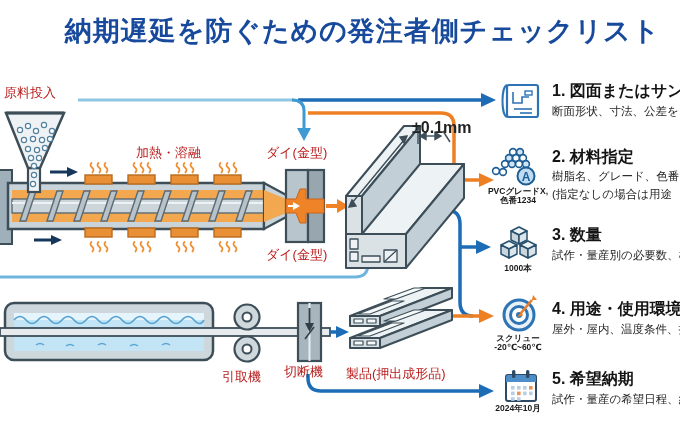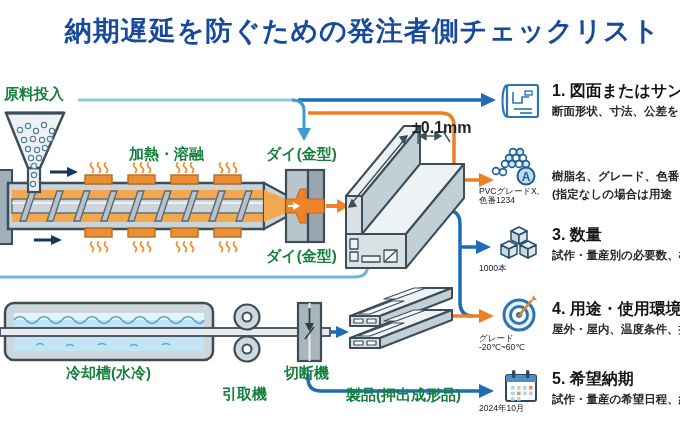--- a/index.html
+++ b/index.html
@@ -1,25 +1,25 @@
 <!DOCTYPE html>
 <html><head>
 <meta charset="utf-8">
 <style>
   html,body{margin:0;padding:0;background:#fff;}
   .stage{position:relative;width:680px;height:440px;background:#ffffff;overflow:hidden;
          font-family:"Liberation Sans","DejaVu Sans",sans-serif;padding-left:45px;}
   .title{position:absolute;left:0;right:0;top:13px;text-align:center;
          font-size:27px;font-weight:800;color:#17499c;letter-spacing:1px;white-space:nowrap;}
-  .mlabel{position:absolute;font-size:15px;font-weight:700;color:#15803d;white-space:nowrap;line-height:1.1;}
+  .mlabel{position:absolute;font-size:13px;font-weight:400;color:#b91c1c;white-space:nowrap;line-height:1.1;}
   .mlabel-sm{position:absolute;font-size:16px;font-weight:800;color:#222;white-space:nowrap;}
   .ctitle{position:absolute;font-size:16px;font-weight:800;color:#141414;white-space:nowrap;line-height:1.1;}
-  .csub{position:absolute;font-size:11.5px;font-weight:700;color:#262626;white-space:nowrap;line-height:1.2;}
-  .ccap{position:absolute;font-size:8.5px;font-weight:400;color:#1a1a1a;white-space:nowrap;
-        width:78px;text-align:left;line-height:1.15;}
+  .csub{position:absolute;font-size:11.5px;font-weight:400;color:#262626;white-space:nowrap;line-height:1.2;}
+  .ccap{position:absolute;font-size:8.5px;font-weight:700;color:#1a1a1a;white-space:nowrap;
+        width:78px;text-align:center;line-height:1.15;}
   svg.diagram{position:absolute;left:0;top:0;}
   svg.cicon{position:absolute;}
 </style>
 </head>
 <body>
 
 <div class="stage">
 
   <svg class="diagram" width="680" height="440" viewBox="0 0 680 440">
 
@@ -249,28 +249,27 @@
           <rect x="367" y="319" width="9" height="4"></rect>
         <rect x="354" y="341" width="9" height="4"></rect>
           <rect x="367" y="341" width="9" height="4"></rect>
       </g>
     </g>
   </svg>
 
   <div class="title">納期遅延を防ぐための発注者側チェックリスト</div>
 
   <div class="mlabel" style="left:4px;top:86px">原料投入</div>
-  <div class="mlabel" style="left:129px;top:146px">加熱・溶融</div>
+  <div class="mlabel" style="left:136px;top:146px">加熱・溶融</div>
   <div class="mlabel" style="left:266px;top:146px">ダイ(金型)</div>
   <div class="mlabel" style="left:266px;top:248px">ダイ(金型)</div>
   <div class="mlabel-sm" style="left:412px;top:119px">±0.1mm</div>
-  <div class="mlabel" style="left:66px;top:365px">冷却槽(水冷)</div>
-  <div class="mlabel" style="left:222px;top:386px">引取機</div>
+  <div class="mlabel" style="left:222px;top:370px">引取機</div>
   <div class="mlabel" style="left:284px;top:365px">切断機</div>
-  <div class="mlabel" style="left:346px;top:387px">製品(押出成形品)</div>
+  <div class="mlabel" style="left:346px;top:367px">製品(押出成形品)</div>
 
   <svg class="cicon" style="left:498px;top:80px" width="44" height="42" viewBox="0 0 44 42">
     <path d="M9,5 C3,7 3,35 9,37" fill="#ffffff" stroke="#2e74b5" stroke-width="2"></path>
     <rect x="9" y="5" width="31" height="32" rx="2" fill="#ffffff" stroke="#2e74b5" stroke-width="2.2"></rect>
     <polyline points="15,12 15,23 24,23 24,17 31,17" fill="none" stroke="#2e74b5" stroke-width="1.6"></polyline>
     <rect x="27" y="11" width="7" height="4" fill="none" stroke="#2e74b5" stroke-width="1.4"></rect>
     <line x1="16" y1="29" x2="34" y2="29" stroke="#2e74b5" stroke-width="1.6"></line>
     <line x1="22" y1="33" x2="34" y2="33" stroke="#2e74b5" stroke-width="1.6"></line>
   </svg>
   <div class="ctitle" style="left:552px;top:82px">1. 図面またはサン</div>
@@ -286,20 +285,21 @@
       <circle cx="17" cy="18" r="3.4"></circle>
         <circle cx="24" cy="18" r="3.4" fill="#cfe4f4"></circle>
         <circle cx="31" cy="18" r="3.4"></circle>
         <circle cx="38" cy="18" r="3.4" fill="#cfe4f4"></circle>
       <circle cx="8" cy="25" r="3.4"></circle>
         <circle cx="15" cy="26" r="3.4"></circle>
     </g>
     <circle cx="38" cy="30" r="8.5" fill="#bfdcf2" stroke="#1d5e95" stroke-width="2"></circle>
     <text x="38" y="34.5" text-anchor="middle" font-size="12" font-weight="bold" fill="#1d5e95">A</text>
   </svg>
+  <div class="ctitle" style="left:552px;top:148px">2. 材料指定</div>
   <div class="csub" style="left:552px;top:188px">(指定なしの場合は用途</div>
   <div class="csub" style="left:552px;top:170px">樹脂名、グレード、色番</div>
   <div class="ccap" style="left:479px;top:187px">PVCグレードX,</div>
   <div class="ccap" style="left:479px;top:196px">色番1234</div>
 
   <svg class="cicon" style="left:496px;top:224px" width="46" height="40" viewBox="0 0 46 40">
     <g stroke="#27506e" stroke-width="1.5" stroke-linejoin="round">
       <polygon points="23,3 31,7 23,11 15,7" fill="#eef3f6"></polygon>
       <polygon points="15,7 23,11 23,20 15,16" fill="#c9d6dd"></polygon>
       <polygon points="23,11 31,7 31,16 23,20" fill="#dce5ea"></polygon>
@@ -318,21 +318,21 @@
   <svg class="cicon" style="left:500px;top:294px" width="40" height="40" viewBox="0 0 40 40">
     <circle cx="19" cy="21" r="15" fill="#e8f1f8" stroke="#2e74b5" stroke-width="3"></circle>
     <circle cx="19" cy="21" r="8.5" fill="#ffffff" stroke="#2e74b5" stroke-width="3"></circle>
     <circle cx="19" cy="21" r="3" fill="#2e74b5"></circle>
     <line x1="32" y1="6" x2="20.5" y2="19.5" stroke="#e87f2a" stroke-width="2.6"></line>
     <polygon points="17,23 23,21.5 21.5,17.5" fill="#e87f2a"></polygon>
     <polygon points="32,6 37,6 33,1" fill="#e87f2a"></polygon>
   </svg>
   <div class="ctitle" style="left:552px;top:300px">4. 用途・使用環境</div>
   <div class="csub" style="left:552px;top:323px">屋外・屋内、温度条件、接</div>
-  <div class="ccap" style="left:479px;top:334px">グレード</div>
+  <div class="ccap" style="left:479px;top:334px">スクリュー</div>
   <div class="ccap" style="left:479px;top:343px">-20℃~60℃</div>
 
   <svg class="cicon" style="left:502px;top:368px" width="38" height="36" viewBox="0 0 38 36">
     <rect x="4" y="7" width="30" height="26" rx="2" fill="#ffffff" stroke="#2c4a63" stroke-width="2"></rect>
     <path d="M4,9 Q4,7 6,7 H32 Q34,7 34,9 V14 H4 Z" fill="#4d8ec9"></path>
     <rect x="10" y="2" width="3.4" height="8" rx="1.5" fill="#2c4a63"></rect>
     <rect x="24" y="2" width="3.4" height="8" rx="1.5" fill="#2c4a63"></rect>
     <g>
       <rect x="9" y="18" width="3.6" height="3.6" fill="#b9cfe3"></rect>
         <rect x="15" y="18" width="3.6" height="3.6" fill="#b9cfe3"></rect>

